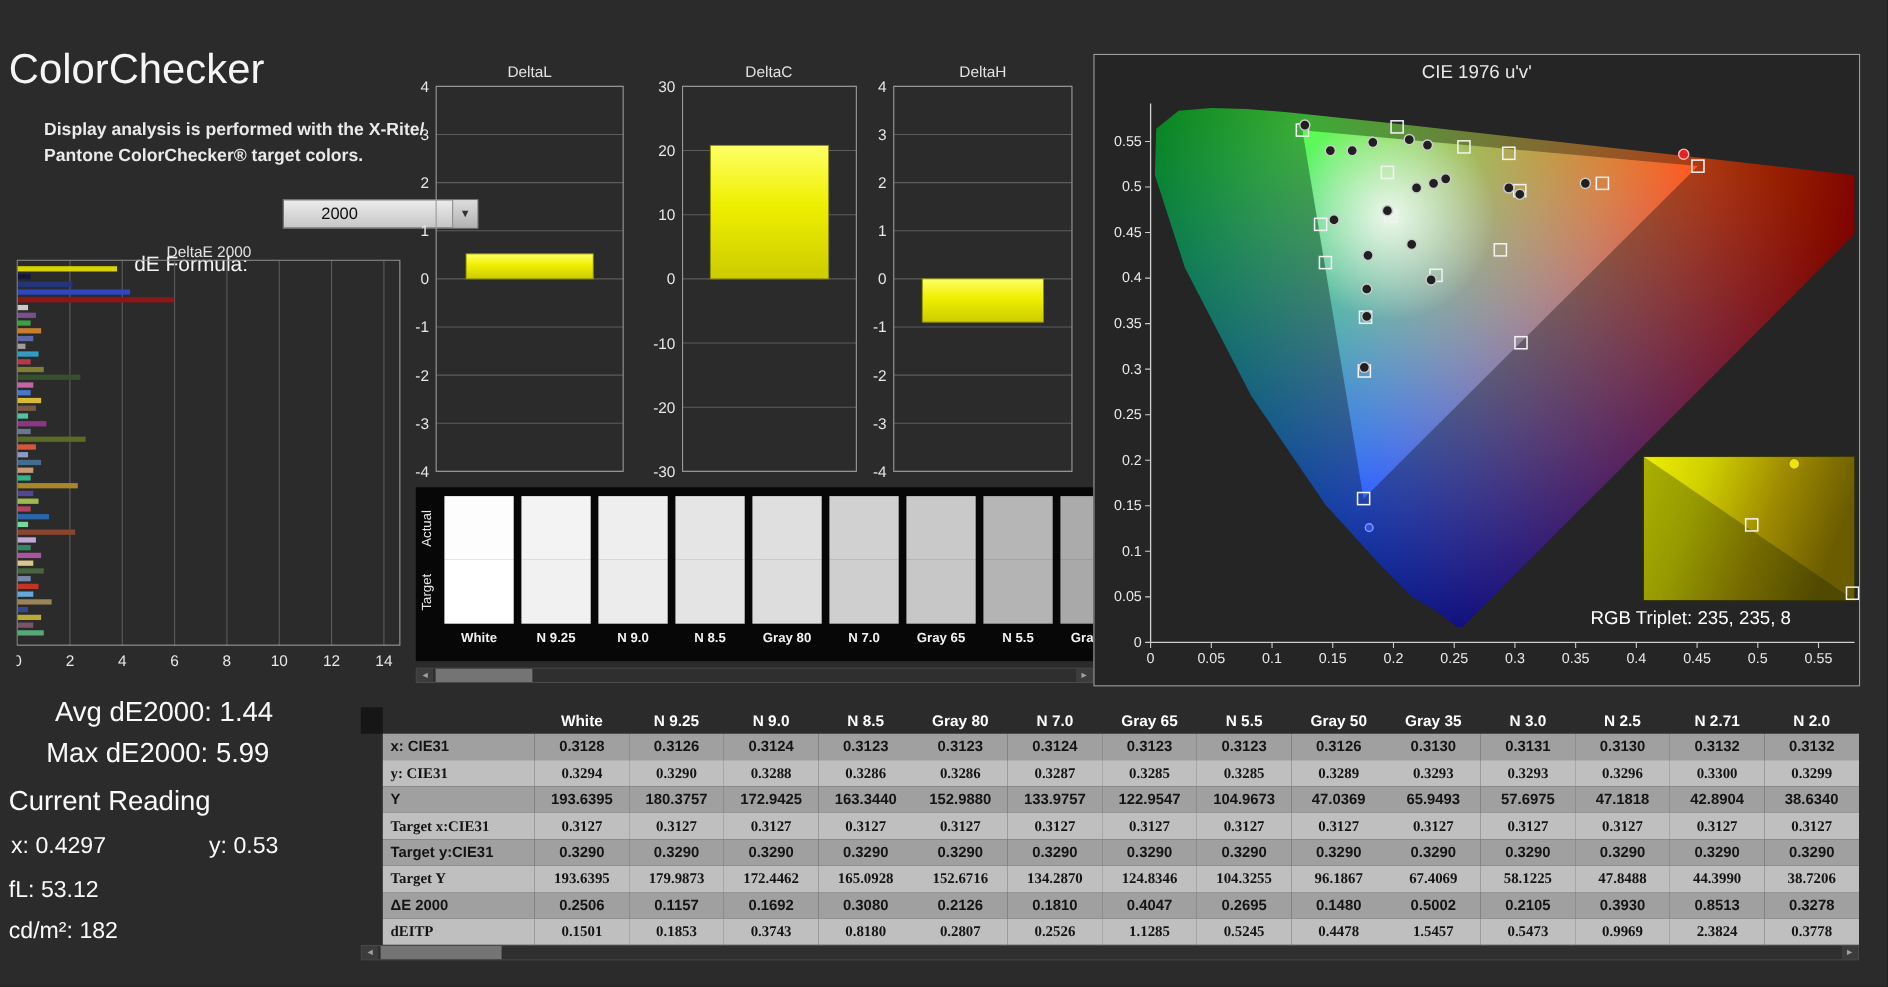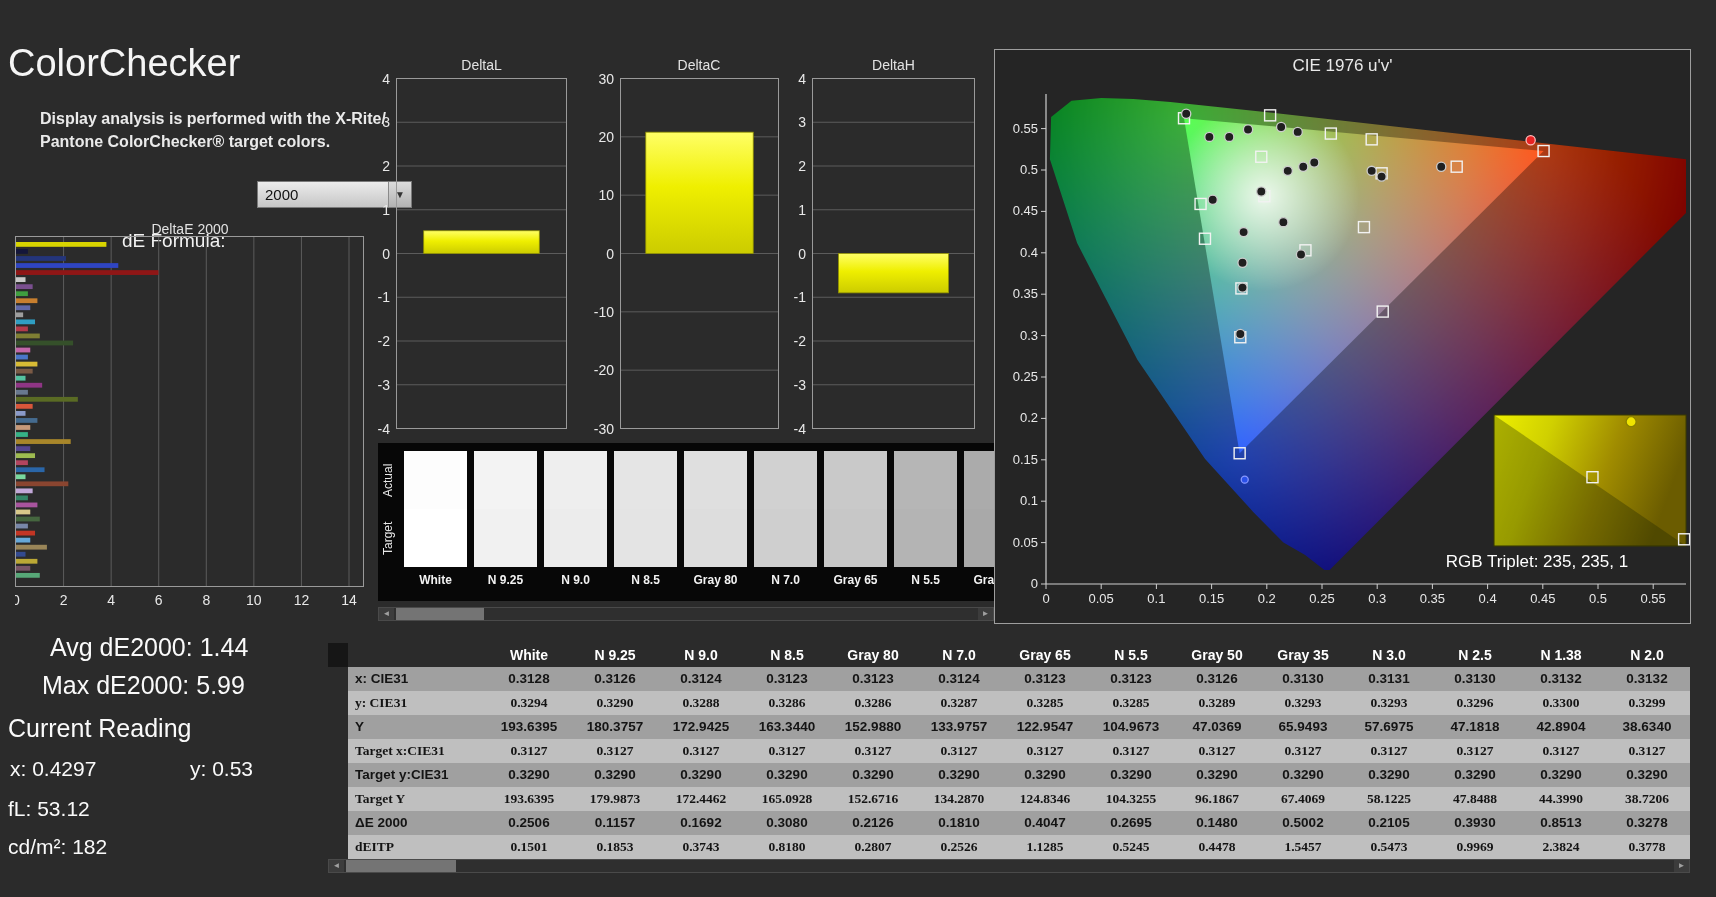--- a/index.html
+++ b/index.html
@@ -2,22 +2,22 @@
 <html><head>
 <meta charset="utf-8">
 <style>
   html,body{margin:0;padding:0;background:#1e1e1e;}
   #app{position:relative;width:1716px;height:897px;background:#2b2b2b;overflow:hidden;
        font-family:"Liberation Sans",sans-serif;color:#f0f0f0;}
   .abs{position:absolute;}
   #page-title{left:8px;top:42px;font-size:38px;font-weight:400;color:#f5f5f5;}
   .desc-line{left:40px;font-size:16px;font-weight:600;color:#eaeaea;}
   #formula-label{left:122px;top:187px;font-size:19px;color:#f2f2f2;margin-top:43px;}
-  #formula-select{left:257px;top:181px;width:155px;height:27px;background:linear-gradient(#ececec,#c6c6c6);
-      border:1px solid #7a7a7a;box-sizing:border-box;display:flex;align-items:center;cursor:default;}
+  #formula-select{left:257px;top:181px;width:178px;height:27px;background:linear-gradient(#ececec,#c6c6c6);
+      border:1px solid #7a7a7a;box-sizing:border-box;display:flex;align-items:center;cursor:default;padding-left:27px;}
   #formula-value{flex:1;padding-left:7px;font-size:15px;color:#111;}
   #formula-arrow{width:22px;height:100%;display:flex;align-items:center;justify-content:center;
       background:linear-gradient(#dcdcdc,#b2b2b2);border-left:1px solid #8a8a8a;color:#333;font-size:10px;}
   .chart-title{font-size:14px;color:#e2e2e2;text-align:center;}
   svg text{font-family:"Liberation Sans",sans-serif;}
   
   .stat-big{font-size:25px;color:#fafafa;}
   .stat-small{font-size:21px;color:#fafafa;}
   
   #swatch-strip{left:378px;top:443px;width:616px;height:158px;background:#070707;overflow:hidden;}
@@ -422,21 +422,21 @@
           <circle cx="306.024" cy="204.45599999999996" r="4.6" fill="#202020" stroke="#cccccc" stroke-width="1.3"></circle>
           <circle cx="247.512" cy="212.736" r="4.6" fill="#202020" stroke="#cccccc" stroke-width="1.3"></circle>
           <circle cx="217.704" cy="149.808" r="4.6" fill="#202020" stroke="#cccccc" stroke-width="1.3"></circle>
           <circle cx="247.512" cy="237.57600000000002" r="4.6" fill="#202020" stroke="#cccccc" stroke-width="1.3"></circle>
           <circle cx="245.304" cy="283.944" r="4.6" fill="#202020" stroke="#cccccc" stroke-width="1.3"></circle>
           <circle cx="249.72" cy="429.672" r="3.5" fill="#2a50e8" stroke="#8899ff" stroke-width="1.3"></circle>
           <circle cx="636.12" cy="371.712" r="5" fill="#f0e400" stroke="#8a8000" stroke-width="1.3"></circle>
         </g>
     </svg>
     <div id="cie-title">CIE 1976 u'v'</div>
-    <div id="rgb-triplet">RGB Triplet: 235, 235, 1</div>
+    <div id="rgb-triplet">RGB Triplet: 235, 235, 8</div>
   </div>
 
   <div class="abs stat-big" style="left:50px;top:633px">Avg dE2000: 1.44</div>
   <div class="abs stat-big" style="left:42px;top:671px">Max dE2000: 5.99</div>
   <div class="abs stat-big" style="left:8px;top:714px">Current Reading</div>
   <div class="abs stat-small" style="left:10px;top:757px">x: 0.4297</div>
   <div class="abs stat-small" style="left:190px;top:757px">y: 0.53</div>
   <div class="abs stat-small" style="left:8px;top:797px">fL: 53.12</div>
   <div class="abs stat-small" style="left:8px;top:835px">cd/m²: 182</div>
 
@@ -449,21 +449,21 @@
         <div class="th">N 9.0</div>
         <div class="th">N 8.5</div>
         <div class="th">Gray 80</div>
         <div class="th">N 7.0</div>
         <div class="th">Gray 65</div>
         <div class="th">N 5.5</div>
         <div class="th">Gray 50</div>
         <div class="th">Gray 35</div>
         <div class="th">N 3.0</div>
         <div class="th">N 2.5</div>
-        <div class="th">N 1.38</div>
+        <div class="th">N 2.71</div>
         <div class="th">N 2.0</div>
         <div class="td label-cell row-dark">x: CIE31</div>
         <div class="td row-dark">0.3128</div>
         <div class="td row-dark">0.3126</div>
         <div class="td row-dark">0.3124</div>
         <div class="td row-dark">0.3123</div>
         <div class="td row-dark">0.3123</div>
         <div class="td row-dark">0.3124</div>
         <div class="td row-dark">0.3123</div>
         <div class="td row-dark">0.3123</div>

